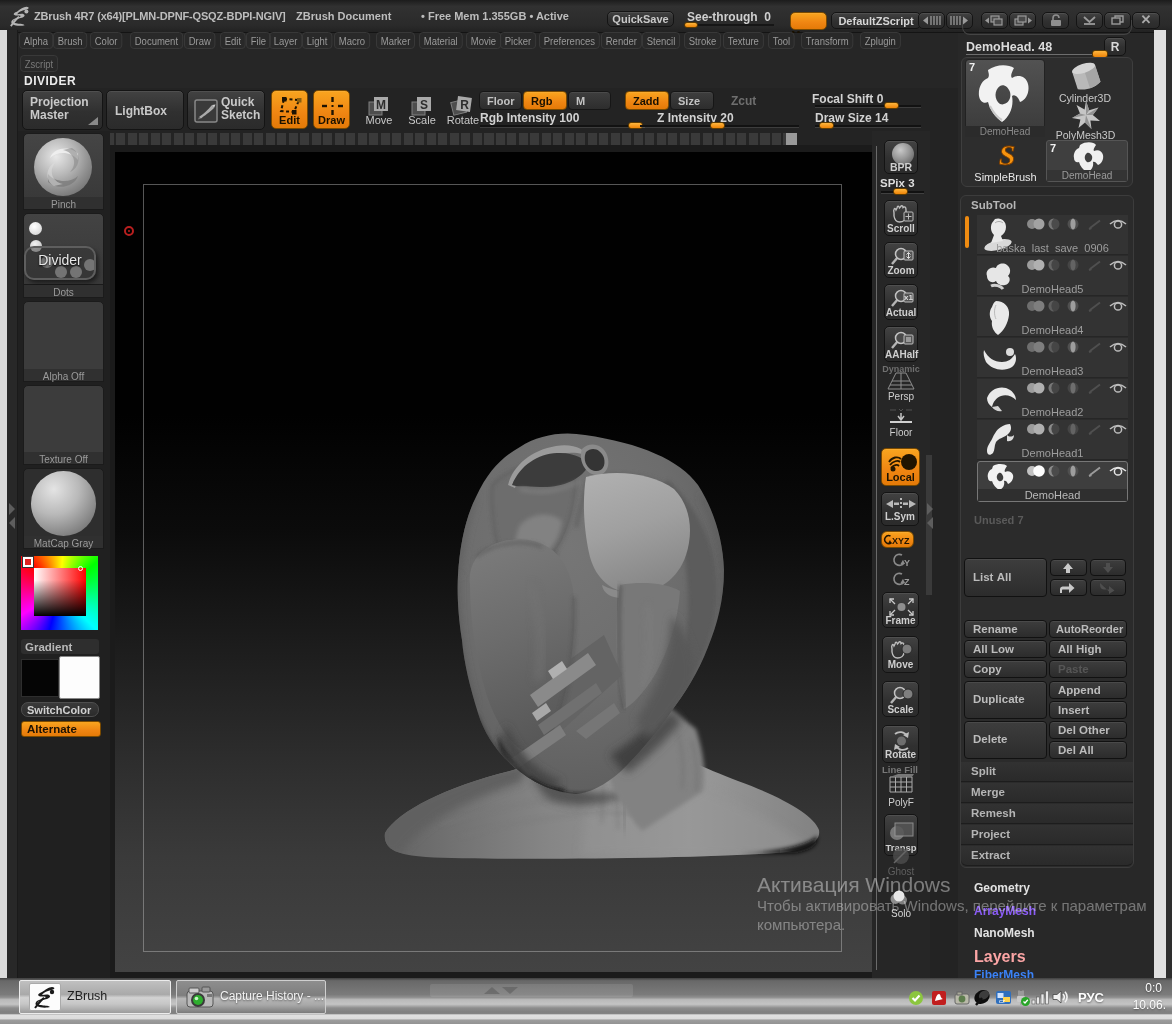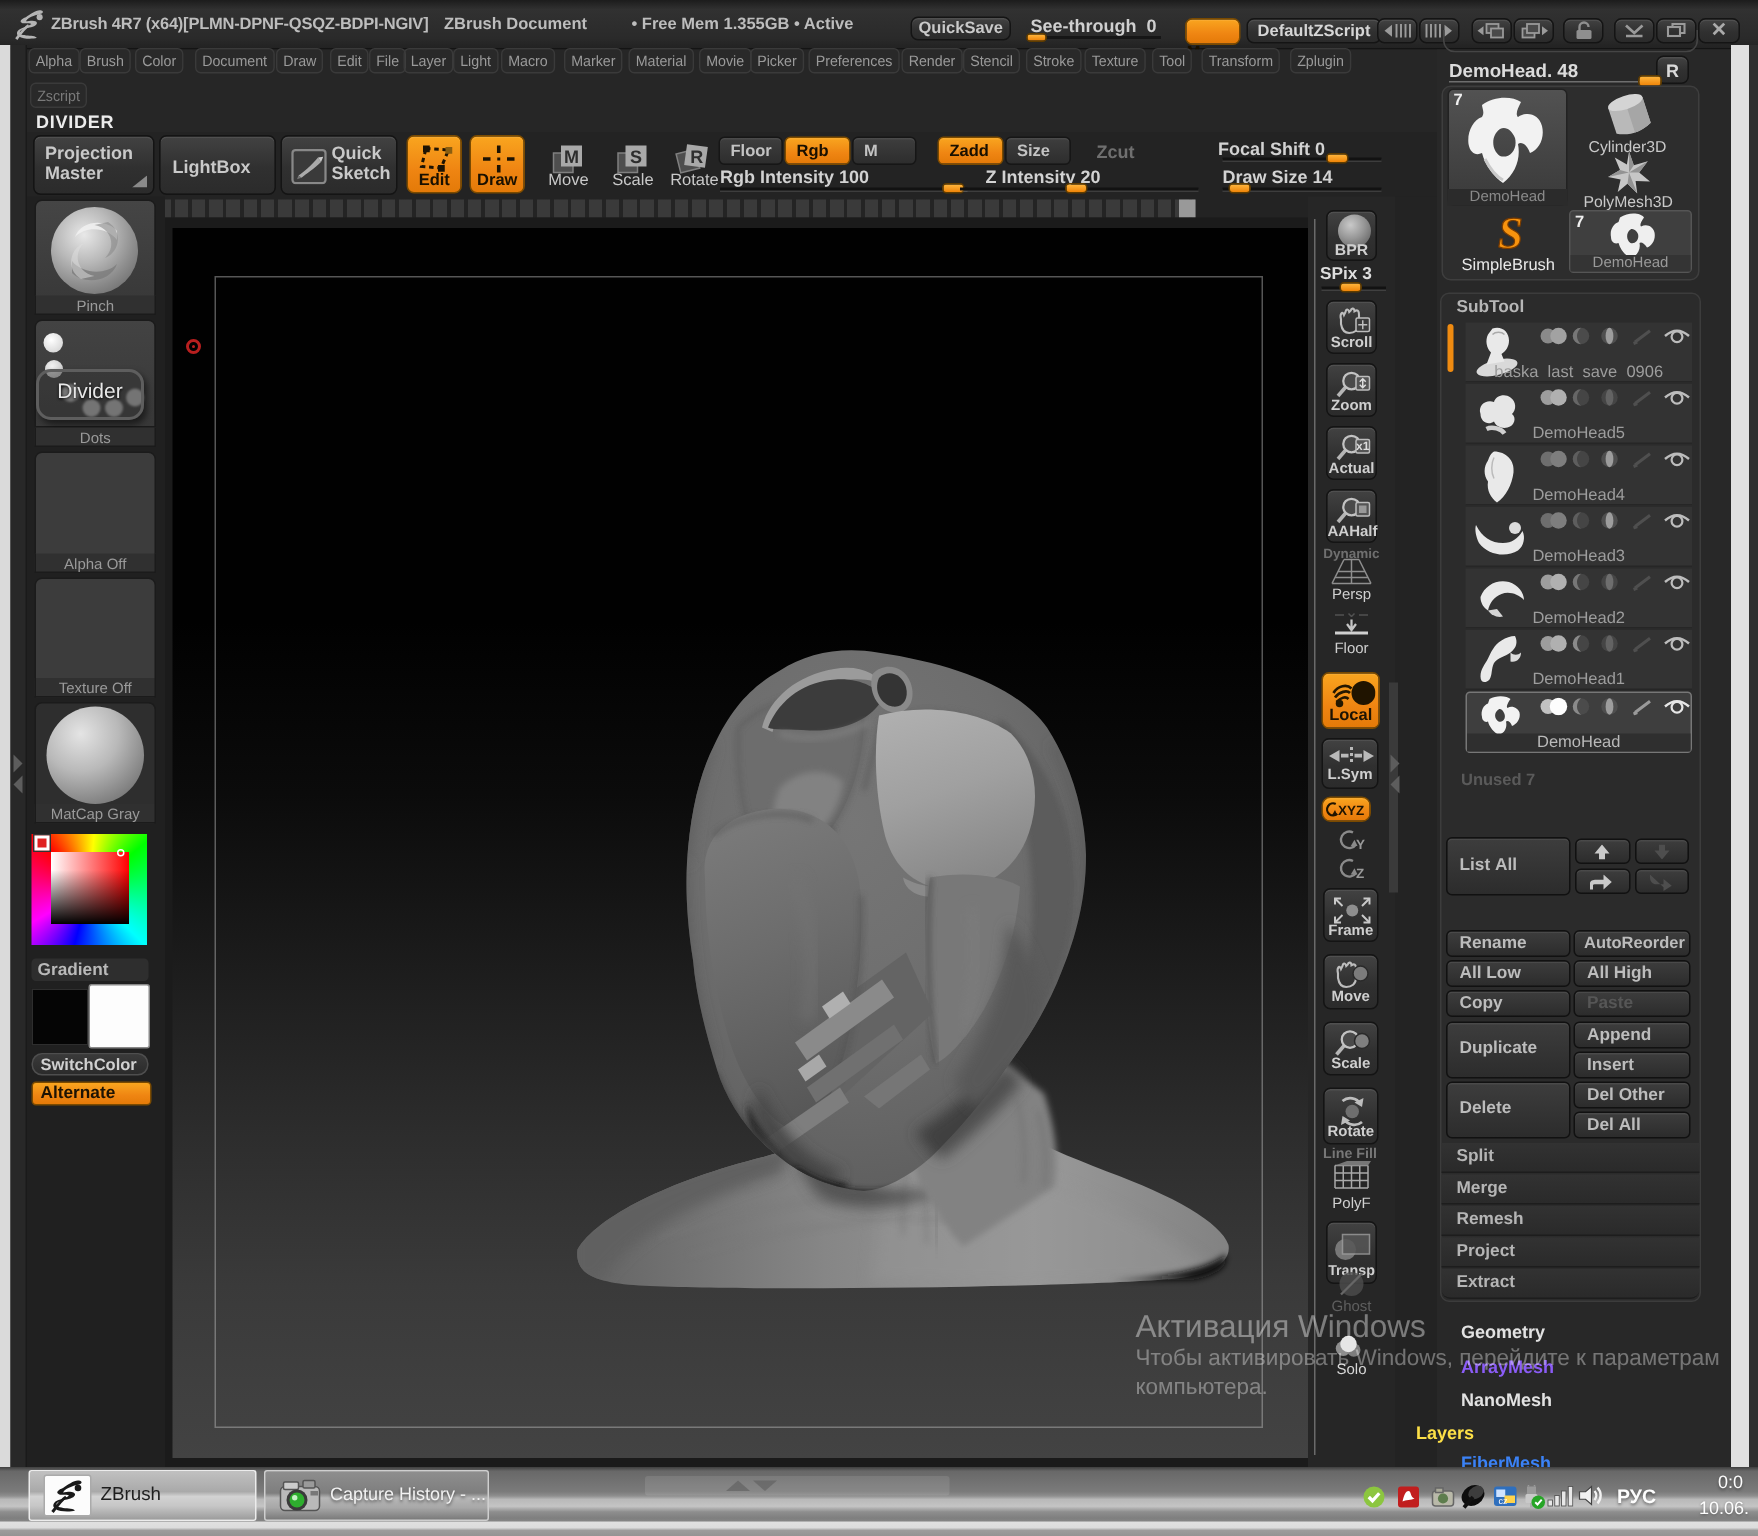--- a/index.html
+++ b/index.html
@@ -762,21 +762,21 @@
 <div class="pbtn" style="left:1049px;top:741px;width:78px;height:18px">Del&nbsp;All</div>
 <div class="prow" style="top:762px">Split</div>
 <div class="prow" style="top:783px">Merge</div>
 <div class="prow" style="top:804px">Remesh</div>
 <div class="prow" style="top:825px">Project</div>
 <div class="prow" style="top:846px;border-radius:0 0 6px 6px">Extract</div>
 
 <div class="lbl" style="left:974px;top:881px;font-size:12px;color:#e2e2e2">Geometry</div>
 <div class="lbl" style="left:974px;top:904px;font-size:12px;color:#8b5cf6">ArrayMesh</div>
 <div class="lbl" style="left:974px;top:926px;font-size:12px;color:#e2e2e2">NanoMesh</div>
-<div class="lbl" style="left:944px;top:948px;font-size:12px;color:#fde047">Layers</div>
+<div class="lbl" style="left:974px;top:948px;font-size:16px;color:#fca5a5">Layers</div>
 <div class="lbl" style="left:974px;top:968px;font-size:12px;color:#3b82f6">FiberMesh</div>
 </div>
 
 <div class="abs" style="left:757px;top:873px;z-index:50;color:rgba(255,255,255,0.40);font-size:21px;white-space:nowrap">Активация Windows</div>
 <div class="abs" style="left:757px;top:897px;z-index:50;color:rgba(255,255,255,0.36);font-size:15px;white-space:nowrap">Чтобы активировать Windows, перейдите к параметрам</div>
 <div class="abs" style="left:757px;top:916px;z-index:50;color:rgba(255,255,255,0.36);font-size:15px;white-space:nowrap">компьютера.</div>
 
 <div class="abs" style="left:1154px;top:30px;width:12px;height:948px;background:#e0e0e0"></div>
 <div class="abs" style="left:1166px;top:30px;width:6px;height:948px;background:#2e2e2e"></div>
 

